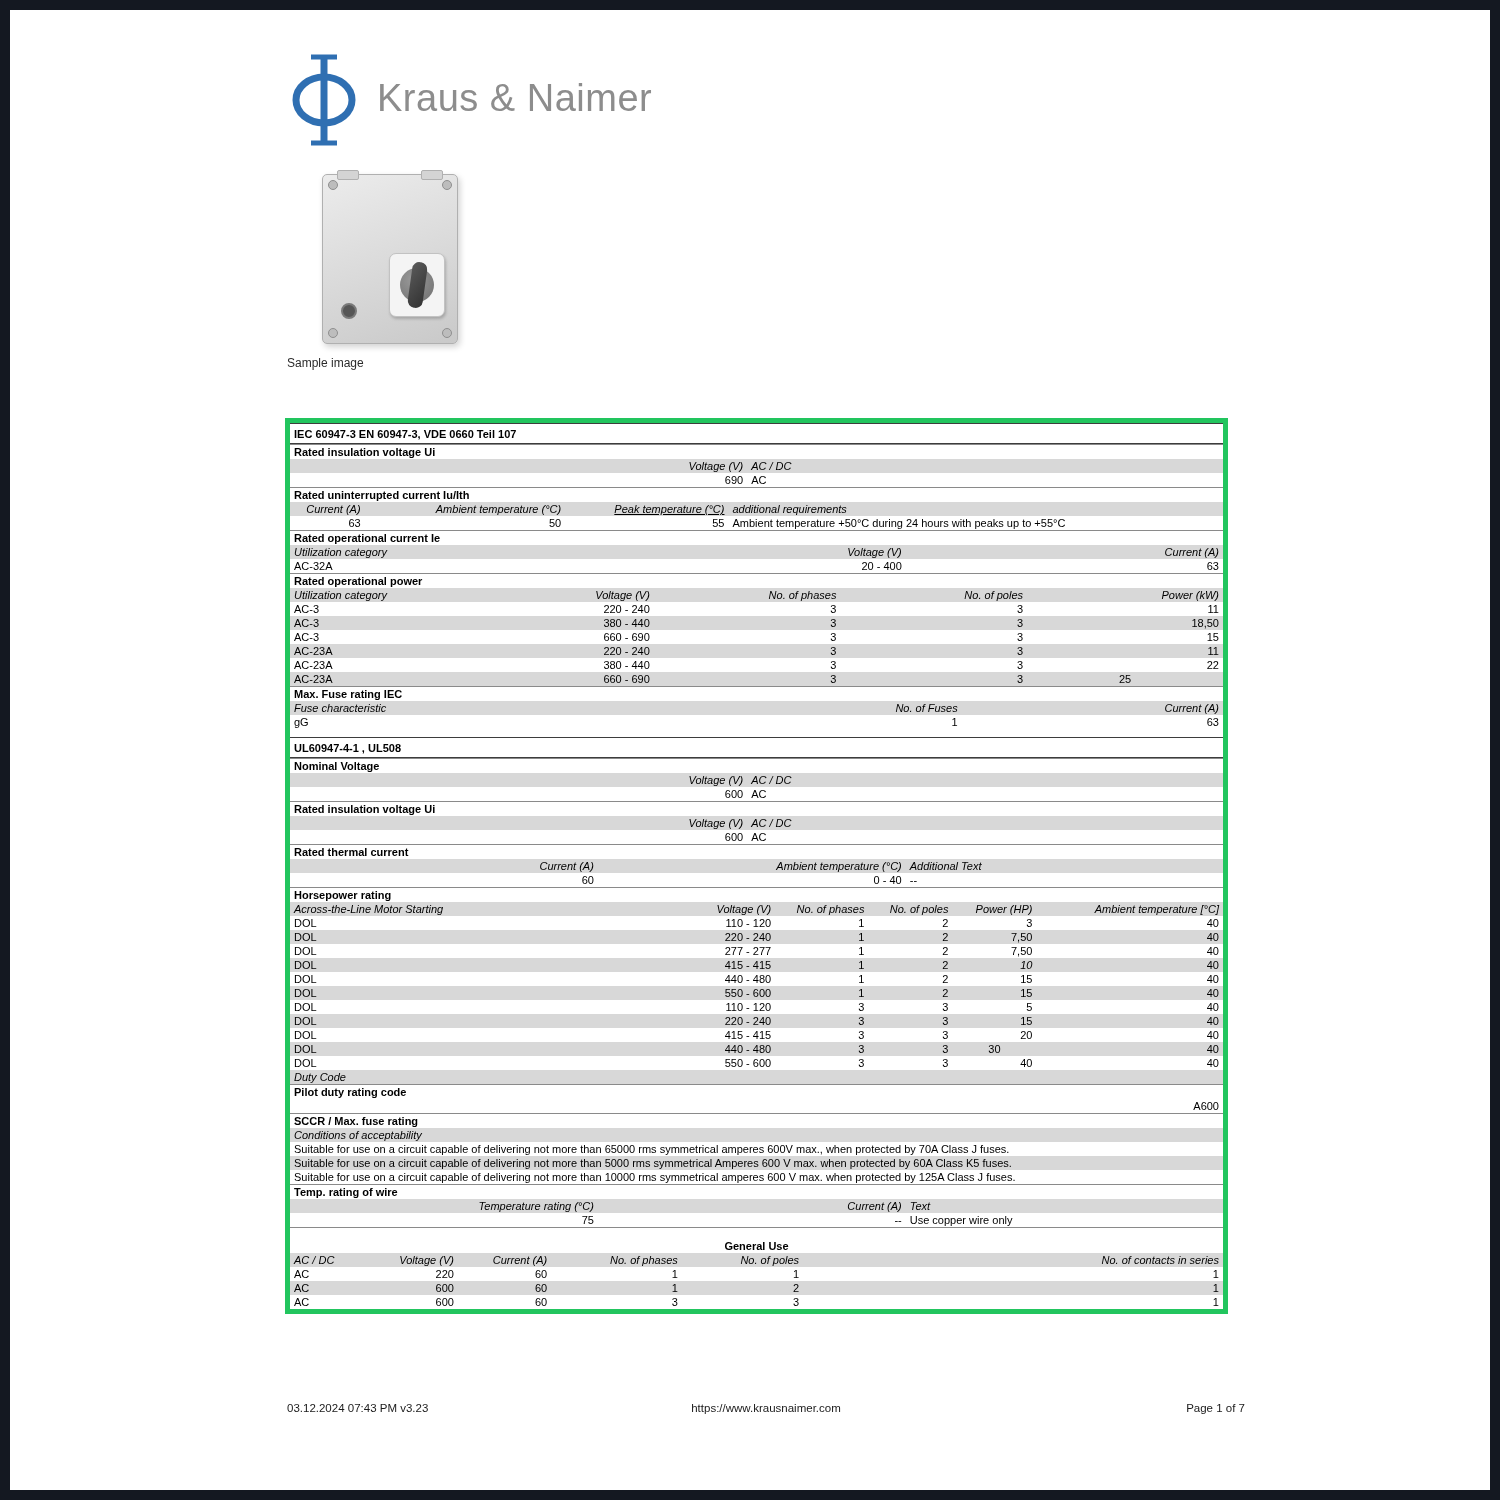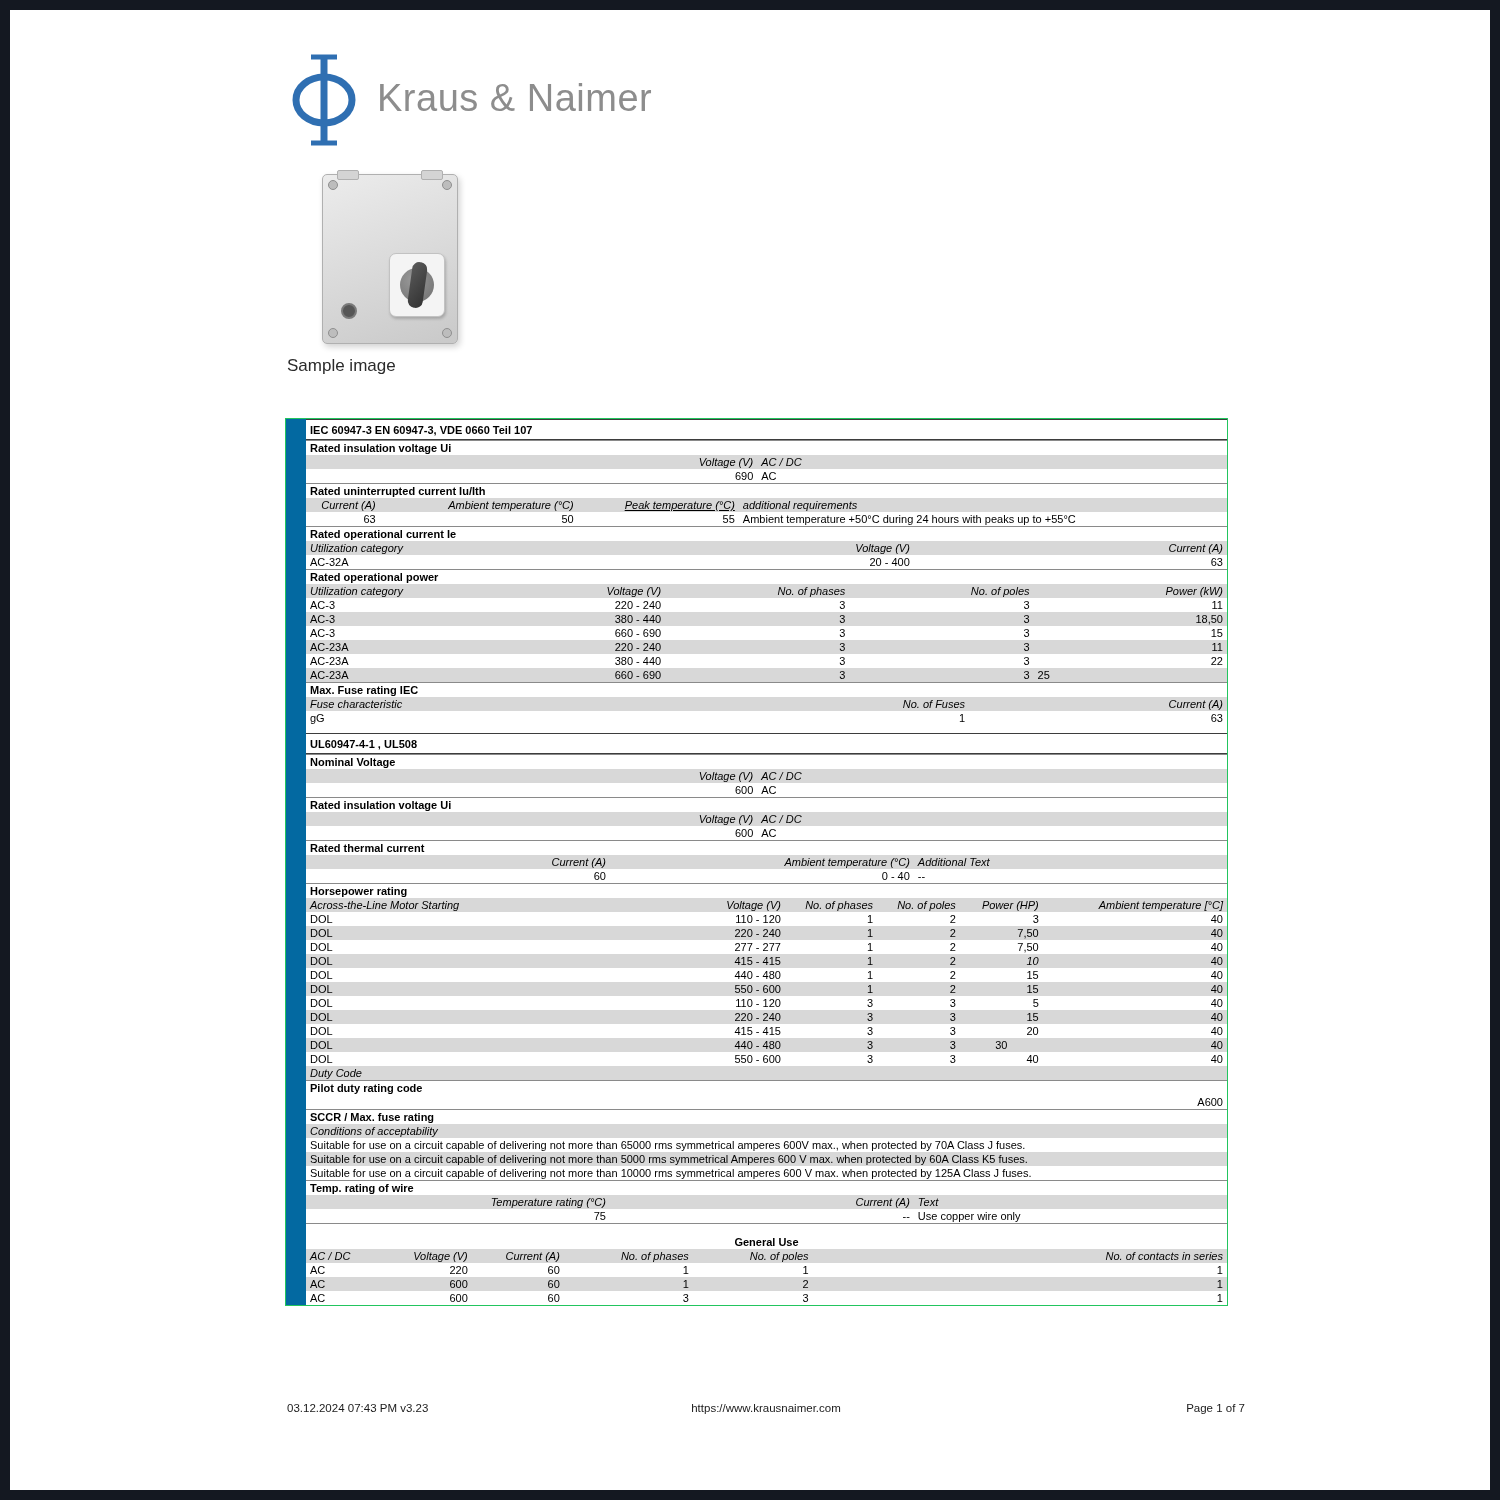--- a/index.html
+++ b/index.html
@@ -42,36 +42,36 @@
   .knob-base{
     position:absolute;left:50%;top:50%;width:34px;height:34px;margin:-17px 0 0 -17px;
     border-radius:50%;background:radial-gradient(circle at 40% 35%,#9a9a9a,#6e6e6e);
   }
   .knob-handle{
     position:absolute;left:50%;top:50%;width:15px;height:46px;margin:-23px 0 0 -7.5px;
     border-radius:7px;background:linear-gradient(120deg,#5a5a5a,#323232);
     transform:rotate(8deg);
   }
   .gland{position:absolute;left:18px;bottom:24px;width:12px;height:12px;border-radius:50%;background:#565656;border:2px solid #7a7a7a;}
-  .sample-caption{position:absolute;left:277px;top:346px;font-size:17px;color:#2b2b2b;}
+  .sample-caption{position:absolute;left:277px;top:346px;font-size:12px;color:#2b2b2b;}
 
   
   .panel{
     position:absolute;left:845px;top:145px;width:368px;height:212px;
     background:#d9e7f8;border-radius:10px;box-sizing:border-box;
     padding:26px 30px;
   }
   .panel-title{font-size:30px;font-weight:bold;color:#141414;margin-bottom:22px;}
   .panel-field{font-size:14.5px;line-height:19px;color:#141414;}
   .panel-field .fl{font-weight:bold;margin-right:4px;}
 
   
   .spec-table{
     position:absolute;left:275px;top:408px;width:943px;
-    border:1px solid #22c55e;box-sizing:border-box;background:#0369a1;padding-left:20px;
+    border:5px solid #22c55e;box-sizing:border-box;background:#7f1d1d;
   }
   .trow{display:flex;min-height:14px;align-items:center;background:#fff;}
   .trow.header{background:#d8d8d8;font-style:italic;}
   .trow.shade{background:#d8d8d8;}
   .trow.section{
     font-weight:bold;font-size:12.5px;min-height:19px;
     border-top:1px solid #3d3d3d;border-bottom:1px solid #3d3d3d;
   }
   .trow.sub{font-weight:bold;border-top:1px solid #8a8a8a;}
   .trow.spacer{min-height:8px;}
@@ -210,21 +210,21 @@
         <span class="tcell" style="width: 19%; text-align: right;">380 - 440</span>
         <span class="tcell" style="width: 20%; text-align: right;">3</span>
         <span class="tcell" style="width: 20%; text-align: right;">3</span>
         <span class="tcell" style="width: 21%; text-align: right;">22</span>
       </div>
       <div class="trow data shade">
         <span class="tcell" style="width: 20%; text-align: left;">AC-23A</span>
         <span class="tcell" style="width: 19%; text-align: right;">660 - 690</span>
         <span class="tcell" style="width: 20%; text-align: right;">3</span>
         <span class="tcell" style="width: 20%; text-align: right;">3</span>
-        <span class="tcell" style="width: 21%; text-align: left;">25</span>
+        <span class="tcell" style="width: 21%; text-align: center;">25</span>
       </div>
       <div class="trow sub">
         <span class="tcell" style="width: 100%; text-align: left;">Max. Fuse rating IEC</span>
       </div>
       <div class="trow header">
         <span class="tcell" style="width: 40%; text-align: left;">Fuse characteristic</span>
         <span class="tcell" style="width: 32%; text-align: right;">No. of Fuses</span>
         <span class="tcell" style="width: 28%; text-align: right;">Current (A)</span>
       </div>
       <div class="trow data">

